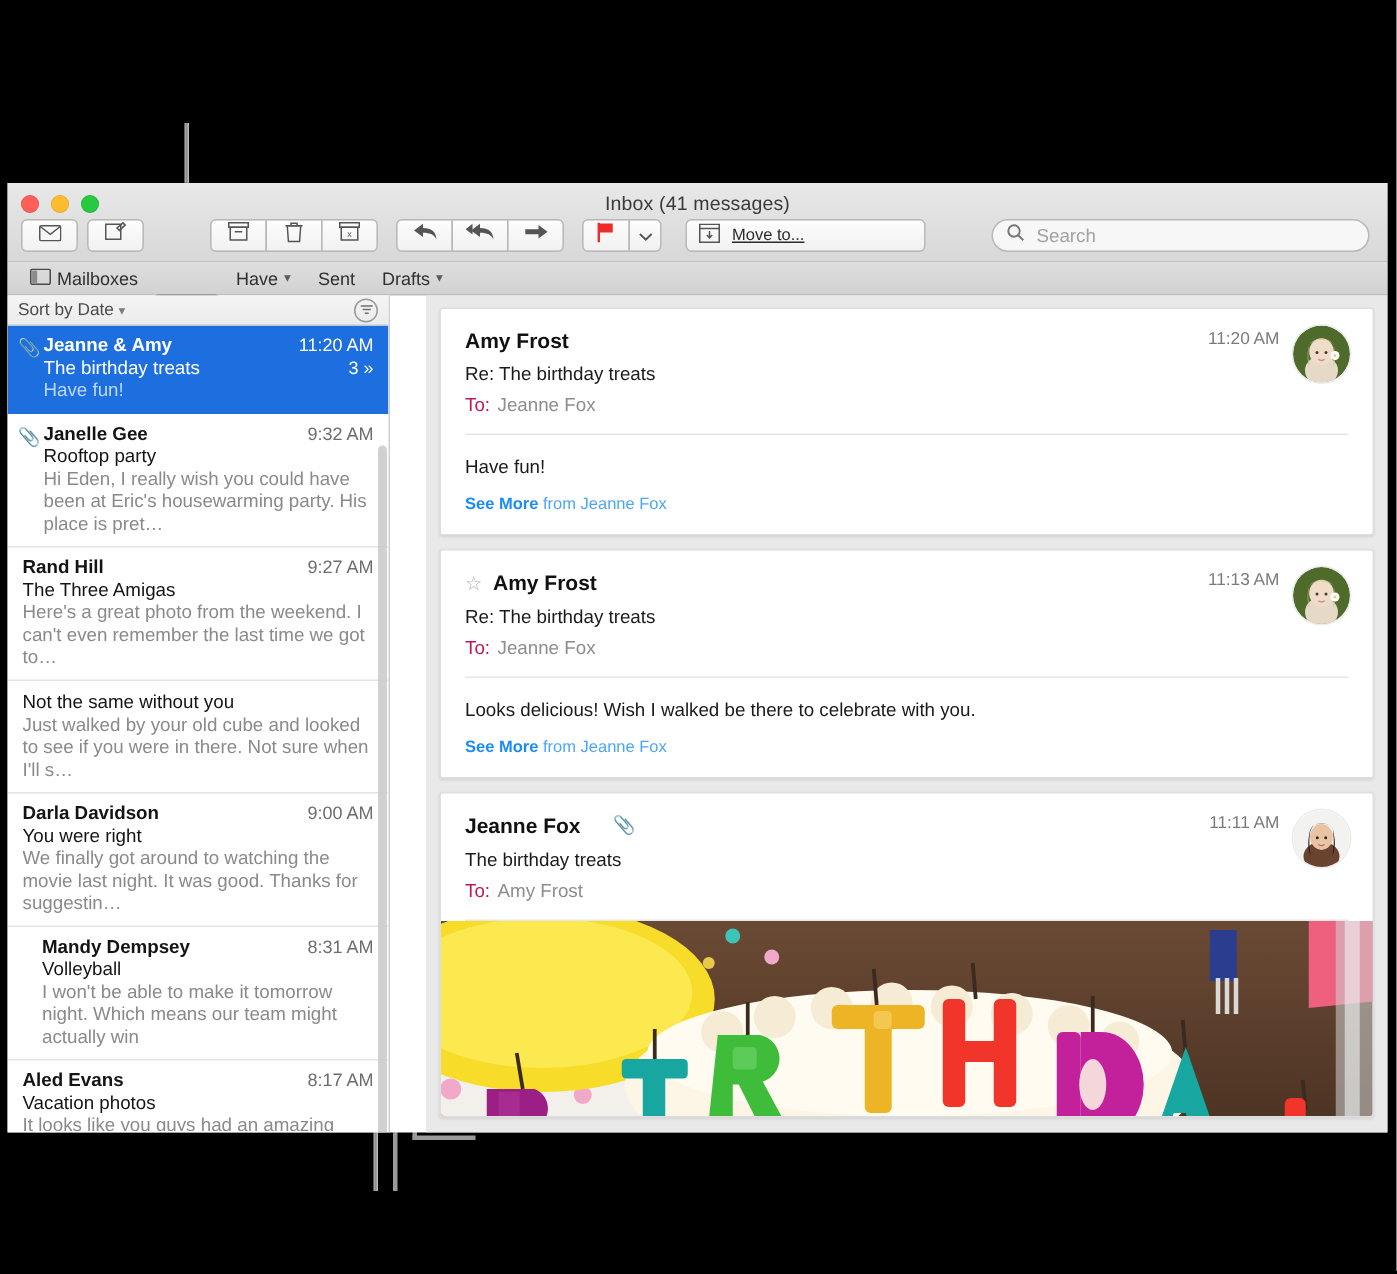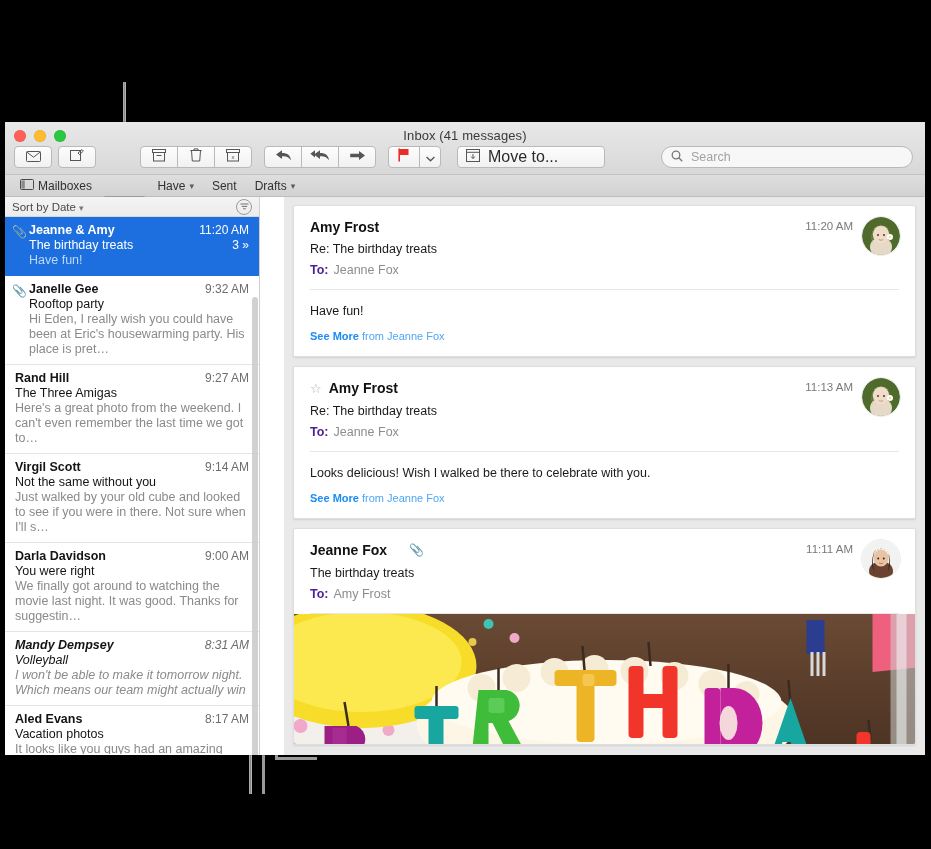--- a/index.html
+++ b/index.html
@@ -63,22 +63,22 @@
   .tb-left .tb-btn{width:38px;}
   .tb-mid{position:absolute;left:135px;top:0;display:flex;gap:6px;align-items:center;}
   .tb-mid .g{display:flex;}
   .tb-mid .g .tb-btn{width:38px;border-radius:0;margin-left:-1px;}
   .tb-mid .g .tb-btn:first-child{border-radius:4px 0 0 4px;margin-left:0;}
   .tb-mid .g .tb-btn:last-child{border-radius:0 4px 4px 0;}
   .flag-group{display:flex;margin-left:6px;}
   .flag-group .tb-btn{width:32px;border-radius:4px 0 0 4px;}
   .flag-group .tb-btn.chev{width:22px;border-radius:0 4px 4px 0;margin-left:-1px;}
   .moveto{
-    margin-left:10px;width:148px;justify-content:flex-start;padding-left:8px;gap:8px;
-    font-size:16px;color:#2b2b2b;
+    margin-left:10px;width:160px;justify-content:flex-start;padding-left:8px;gap:8px;
+    font-size:11px;color:#2b2b2b;text-decoration:underline;
   }
   .search{
     position:absolute;right:12px;top:0;width:252px;height:22px;box-sizing:border-box;
     background:#f7f7f7;border:1px solid #b9b9b9;border-radius:11px;
     display:flex;align-items:center;gap:6px;padding:0 9px;
   }
   .search input{
     border:0;background:transparent;outline:none;font-size:12.5px;
     color:#333;width:100%;font-family:inherit;
   }
@@ -150,21 +150,21 @@
   .ch-name{font-size:14px;font-weight:bold;color:#111;}
   .ch-star{font-size:13px;color:#b0b0b0;margin-right:7px;line-height:17px;}
   .ch-clip{font-size:12px;color:#8d8d8d;margin-left:22px;line-height:17px;}
   .ch-time{position:absolute;right:62px;top:14px;font-size:11.5px;color:#7a7a7a;}
   .avatar{
     position:absolute;right:14px;top:10px;width:38px;height:38px;border-radius:50%;
     overflow:hidden;border:1px solid rgba(0,0,0,.08);
   }
   .ch-subj{font-size:12.5px;color:#1a1a1a;margin-top:7px;font-weight:500;}
   .ch-to{font-size:12.5px;margin-top:7px;}
-  .ch-to b{color:#4c1d95;font-weight:bold;}
+  .ch-to b{color:#be185d;font-weight:normal;}
   .ch-to span{color:#8d8d8d;margin-left:5px;}
   .card-sep{height:1px;background:#e6e6e6;margin:0 16px;}
   .card-body{padding:14px 16px 14px 16px;}
   .cb-text{font-size:12.5px;color:#1a1a1a;font-weight:500;}
   .see-more{font-size:11px;margin-top:12px;}
   .see-more a{color:#1b8cf3;text-decoration:none;font-weight:bold;}
   .see-more span{color:#4da6f5;}
 
   
   .cake{height:130px;width:100%;position:relative;overflow:hidden;border-radius:0 0 2px 2px;}
@@ -383,42 +383,38 @@
               <span class="from">Rand Hill</span>
               <span class="time">9:27 AM</span>
             </div>
             <div class="l2">
                 <span class="subj">The Three Amigas</span>
               </div>
             <div class="snip">Here's a great photo from the weekend. I can't even remember the last time we got to…</div>
           </div>
 
           <div class="msg" style="padding-left:10px;">
-            <div class="l1">
-              <span class="from">Virgil Scott</span>
-              <span class="time">9:14 AM</span>
-            </div>
             <div class="l2">
                 <span class="subj">Not the same without you</span>
               </div>
             <div class="snip">Just walked by your old cube and looked to see if you were in there. Not sure when I'll s…</div>
           </div>
 
           <div class="msg" style="padding-left:10px;">
             <div class="l1">
               <span class="from">Darla Davidson</span>
               <span class="time">9:00 AM</span>
             </div>
             <div class="l2">
                 <span class="subj">You were right</span>
               </div>
             <div class="snip">We finally got around to watching the movie last night. It was good. Thanks for suggestin…</div>
           </div>
 
-          <div class="msg" style="padding-left:10px;font-style:italic;">
+          <div class="msg" style="padding-left:23px;">
             <div class="l1">
               <span class="from">Mandy Dempsey</span>
               <span class="time">8:31 AM</span>
             </div>
             <div class="l2">
                 <span class="subj">Volleyball</span>
               </div>
             <div class="snip">I won't be able to make it tomorrow night. Which means our team might actually win</div>
           </div>
 

